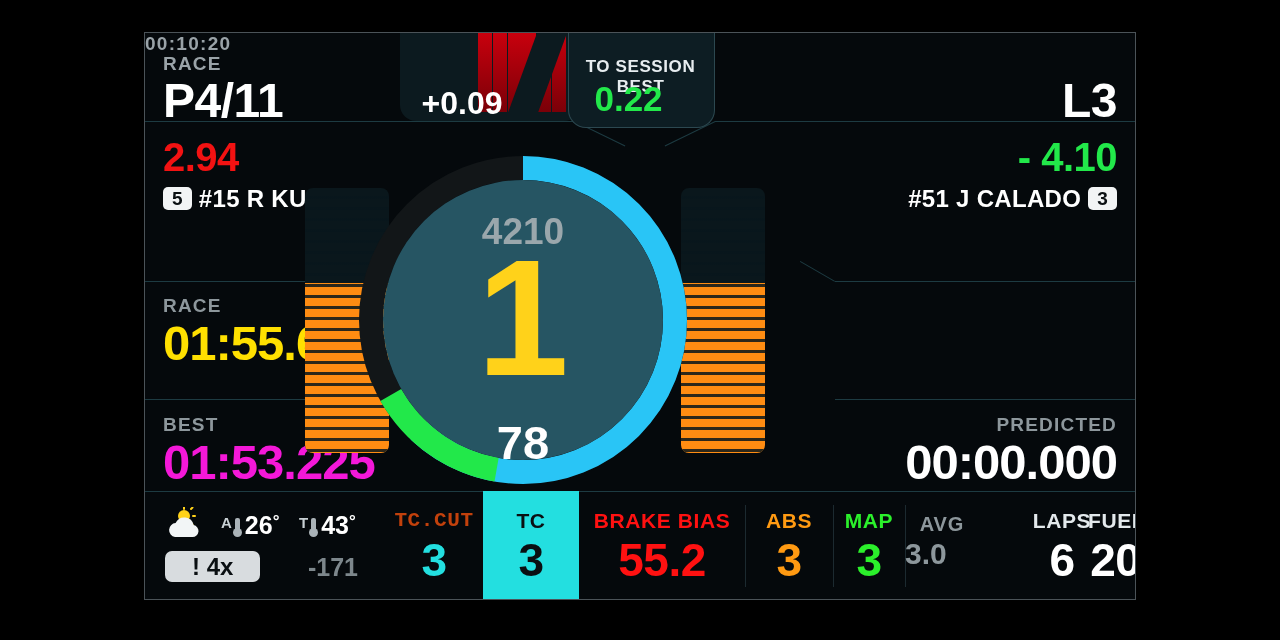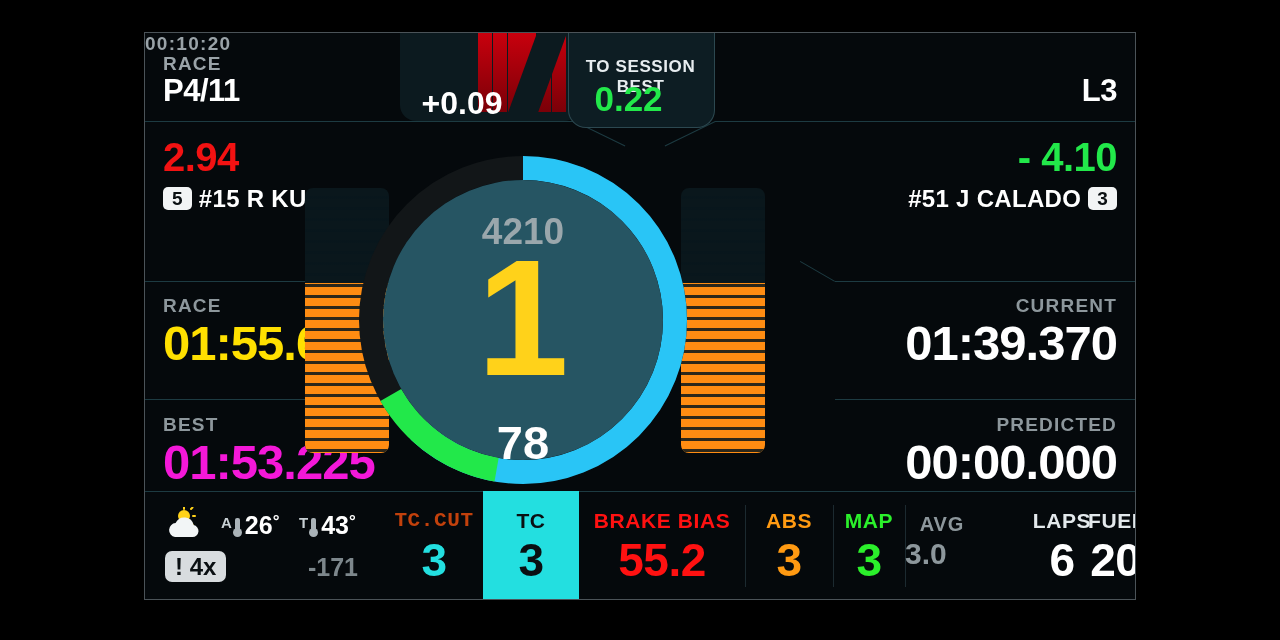--- a/index.html
+++ b/index.html
@@ -8,21 +8,21 @@
   #dash{position:absolute;left:144px;top:32px;width:992px;height:568px;
         background:#05090c;border:1px solid #4b5358;box-sizing:border-box;overflow:hidden;}
 
   
   .hair{position:absolute;background:#1d3b42;height:1px;pointer-events:none;}
   .hairD{position:absolute;height:1px;background:#1d3b42;transform-origin:0 0;pointer-events:none;}
 
   
   .topband{position:absolute;left:0;top:0;width:100%;height:88px;}
   .tl-lbl{position:absolute;color:#9aa3a8;font-size:19px;font-weight:bold;letter-spacing:1.2px;}
-  .tl-val{position:absolute;color:#fff;font-size:31px;font-weight:bold;letter-spacing:-.5px;text-align:center;}
+  .tl-val{position:absolute;color:#fff;font-size:48px;font-weight:bold;letter-spacing:-.5px;text-align:center;}
 
   #race-lbl{left:18px;top:20px;}
   #race-val{left:18px;top:40px;}
   #sess-lbl{right:18px;top:20px;color:#9aa3a8;font-size:19px;font-weight:bold;letter-spacing:1.3px;}
   #lap-val{right:18px;top:40px;}
 
   
   #deltapod{position:absolute;left:255px;top:-8px;width:180px;height:96px;
             background:#0c1a1f;border-radius:0 0 16px 16px;}
   #delta-val{position:absolute;left:262px;top:52px;width:110px;text-align:center;
@@ -88,21 +88,21 @@
   .vdiv{position:absolute;top:14px;width:1px;height:82px;background:#1c2a30;}
 
   
   #wx{position:absolute;left:8px;top:0;width:230px;height:108px;}
   #wx-icon{position:absolute;left:12px;top:16px;width:42px;height:34px;}
   .tgrp{position:absolute;top:20px;color:#fff;font-size:25px;font-weight:bold;white-space:nowrap;}
   .tgrp .pre{font-size:15px;color:#c8d0d4;vertical-align:6px;}
   .tgrp .deg{font-size:17px;vertical-align:7px;}
   #t-air{left:68px;} #t-trk{left:146px;}
   #pen{position:absolute;left:12px;top:60px;background:#d8dcdf;color:#0a0f12;
-       border-radius:7px;font-size:24px;font-weight:bold;padding:2px 10px;line-height:27px;}
+       border-radius:7px;font-size:24px;font-weight:bold;padding:2px 27px;line-height:27px;}
   #fuel-delta{position:absolute;left:135px;top:62px;width:90px;text-align:center;
               color:#7d878c;font-size:25px;font-weight:bold;}
 
   .thermo{display:inline-block;width:9px;height:19px;position:relative;vertical-align:-3px;margin:0 3px 0 1px;}
   .thermo i{position:absolute;left:2px;top:0;width:5px;height:12px;background:#aab3b8;border-radius:2px 2px 0 0;display:block;}
   .thermo b{position:absolute;left:0;bottom:0;width:9px;height:9px;background:#aab3b8;border-radius:50%;display:block;}
 
   
   #avg-lbl{position:absolute;top:22px;width:100%;text-align:center;color:#8d979c;font-size:20px;font-weight:bold;letter-spacing:.8px;}
   #avg-val{position:absolute;top:46px;width:100%;text-align:left;color:#8d979c;font-size:30px;font-weight:bold;}
@@ -159,24 +159,20 @@
   </div>
 
   <div class="lapblk" id="lastblk">
     <div class="lap-lbl">RACE</div>
     <div class="lap-val">01:55.622</div>
   </div>
   <div class="lapblk" id="bestblk">
     <div class="lap-lbl">BEST</div>
     <div class="lap-val">01:53.225</div>
   </div>
-  <div class="lapblk" id="curblk">
-    <div class="lap-lbl">CURRENT</div>
-    <div class="lap-val">01:39.370</div>
-  </div>
   <div class="lapblk" id="preblk">
     <div class="lap-lbl">PREDICTED</div>
     <div class="lap-val">00:00.000</div>
   </div>
 
   <div id="barL">
     <div class="barfill" style="height: 64%;"></div>
     <div class="stripes"></div>
   </div>
   <div id="barR">

